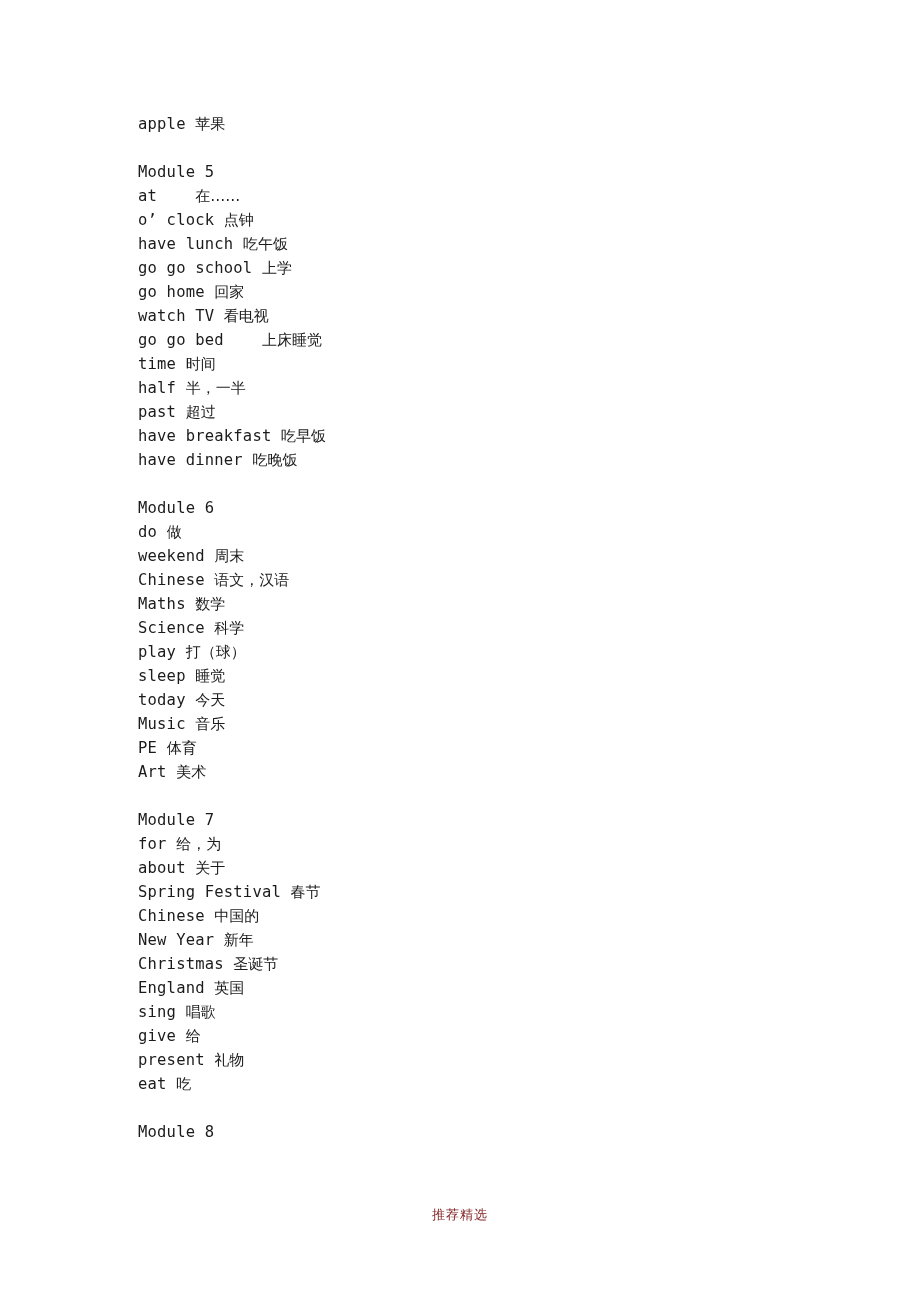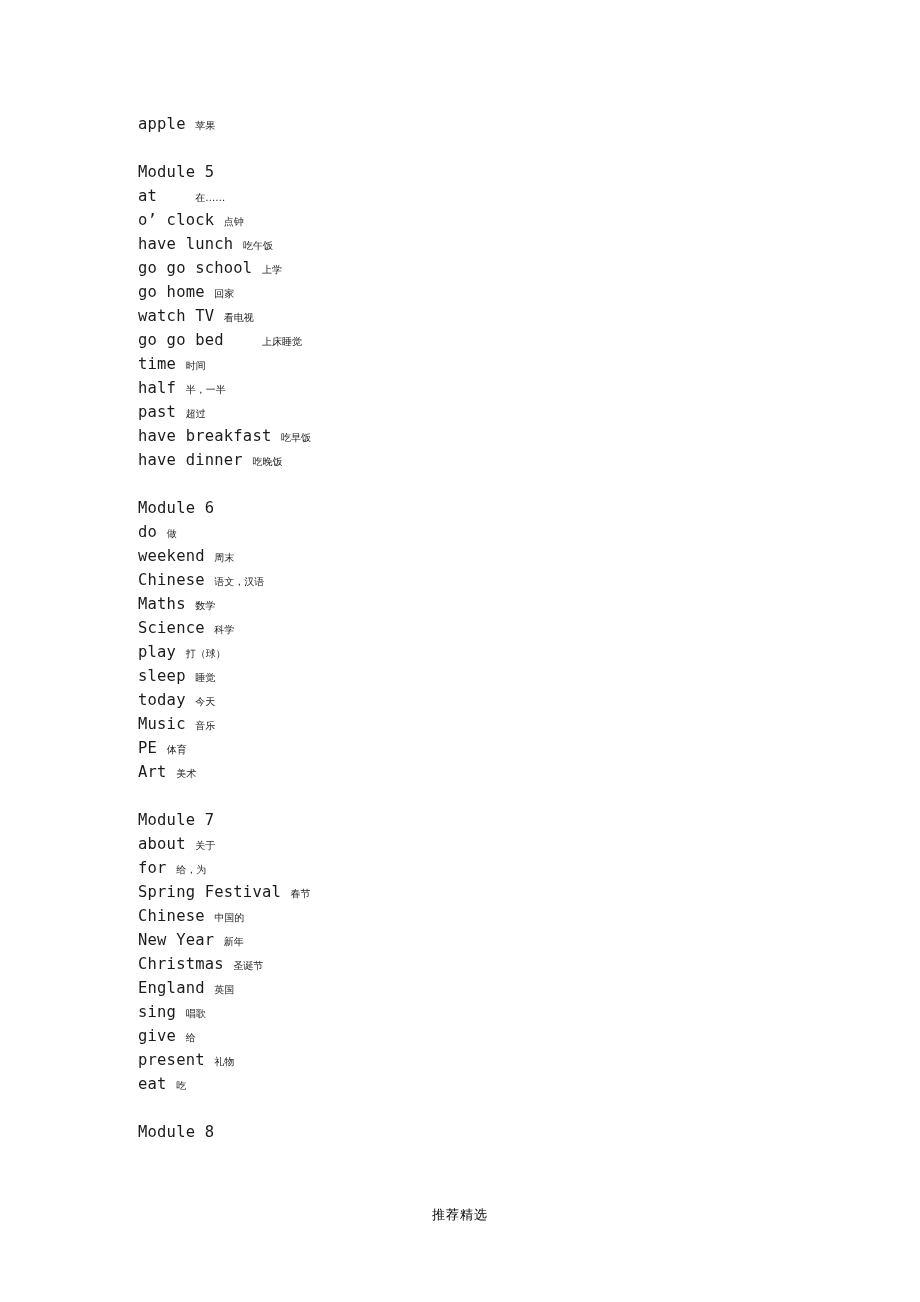--- a/index.html
+++ b/index.html
@@ -36,41 +36,41 @@
     font-size: 15.5px;
     color: #1b1b1b;
     white-space: pre;
     letter-spacing: 0.2px;
     font-family: "DejaVu Sans Mono", "Liberation Mono", monospace;
   }
 
   
   .vocab-line .cn {
     font-family: "DejaVu Sans", "Liberation Sans", sans-serif;
-    font-size: 10px;
+    font-size: 15px;
     letter-spacing: 0;
   }
 
   .vocab-line.blank {
     height: 24px;
   }
 
   .module-heading {
     
   }
 
   .footer-mark {
     position: absolute;
     left: 0;
     right: 0;
     top: 1206px;
     text-align: center;
     font-family: Liberation Serif, serif;
     font-size: 13px;
-    color: #000000;
+    color: #7f1d1d;
     letter-spacing: 1px;
     user-select: none;
   }
 </style>
 </head>
 <body>
 
 <div class="page">
 
   <div class="doc-body" id="doc-body">
@@ -97,22 +97,22 @@
       <div class="vocab-line"><span class="en">Maths</span><span class="sep"> </span><span class="cn">数学</span></div>
       <div class="vocab-line"><span class="en">Science</span><span class="sep"> </span><span class="cn">科学</span></div>
       <div class="vocab-line"><span class="en">play</span><span class="sep"> </span><span class="cn">打（球）</span></div>
       <div class="vocab-line"><span class="en">sleep</span><span class="sep"> </span><span class="cn">睡觉</span></div>
       <div class="vocab-line"><span class="en">today</span><span class="sep"> </span><span class="cn">今天</span></div>
       <div class="vocab-line"><span class="en">Music</span><span class="sep"> </span><span class="cn">音乐</span></div>
       <div class="vocab-line"><span class="en">PE</span><span class="sep"> </span><span class="cn">体育</span></div>
       <div class="vocab-line"><span class="en">Art</span><span class="sep"> </span><span class="cn">美术</span></div>
       <div class="vocab-line blank">&nbsp;</div>
       <div class="vocab-line module-heading">Module 7</div>
+      <div class="vocab-line"><span class="en">for</span><span class="sep"> </span><span class="cn">给，为</span></div>
       <div class="vocab-line"><span class="en">about</span><span class="sep"> </span><span class="cn">关于</span></div>
-      <div class="vocab-line"><span class="en">for</span><span class="sep"> </span><span class="cn">给，为</span></div>
       <div class="vocab-line"><span class="en">Spring Festival</span><span class="sep"> </span><span class="cn">春节</span></div>
       <div class="vocab-line"><span class="en">Chinese</span><span class="sep"> </span><span class="cn">中国的</span></div>
       <div class="vocab-line"><span class="en">New Year</span><span class="sep"> </span><span class="cn">新年</span></div>
       <div class="vocab-line"><span class="en">Christmas</span><span class="sep"> </span><span class="cn">圣诞节</span></div>
       <div class="vocab-line"><span class="en">England</span><span class="sep"> </span><span class="cn">英国</span></div>
       <div class="vocab-line"><span class="en">sing</span><span class="sep"> </span><span class="cn">唱歌</span></div>
       <div class="vocab-line"><span class="en">give</span><span class="sep"> </span><span class="cn">给</span></div>
       <div class="vocab-line"><span class="en">present</span><span class="sep"> </span><span class="cn">礼物</span></div>
       <div class="vocab-line"><span class="en">eat</span><span class="sep"> </span><span class="cn">吃</span></div>
       <div class="vocab-line blank">&nbsp;</div>

